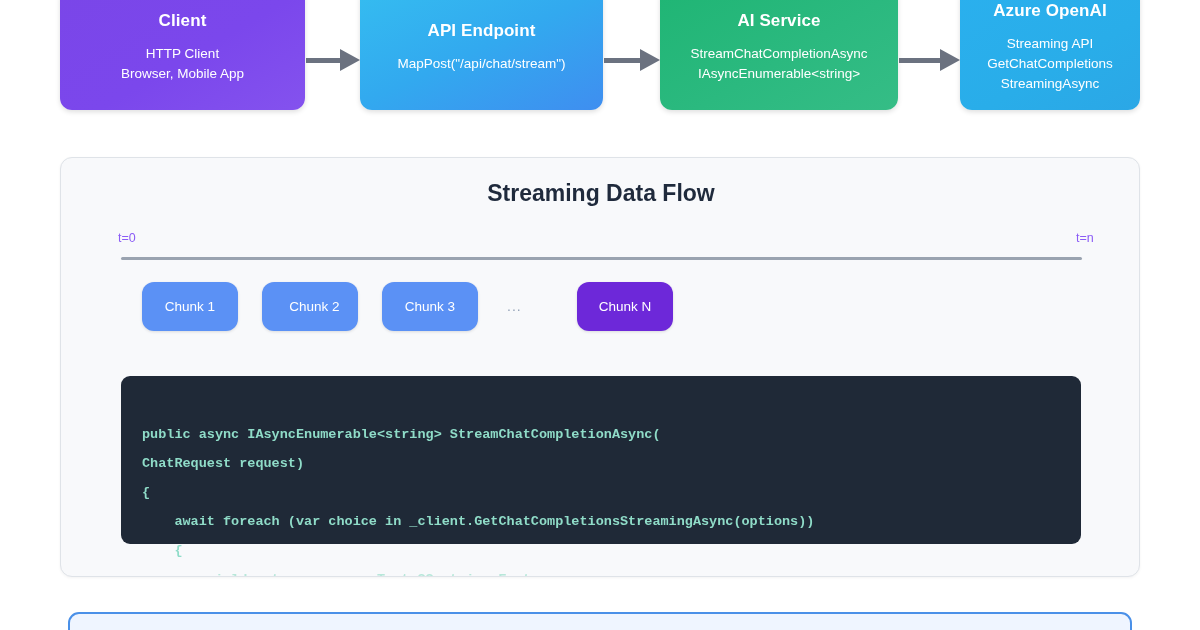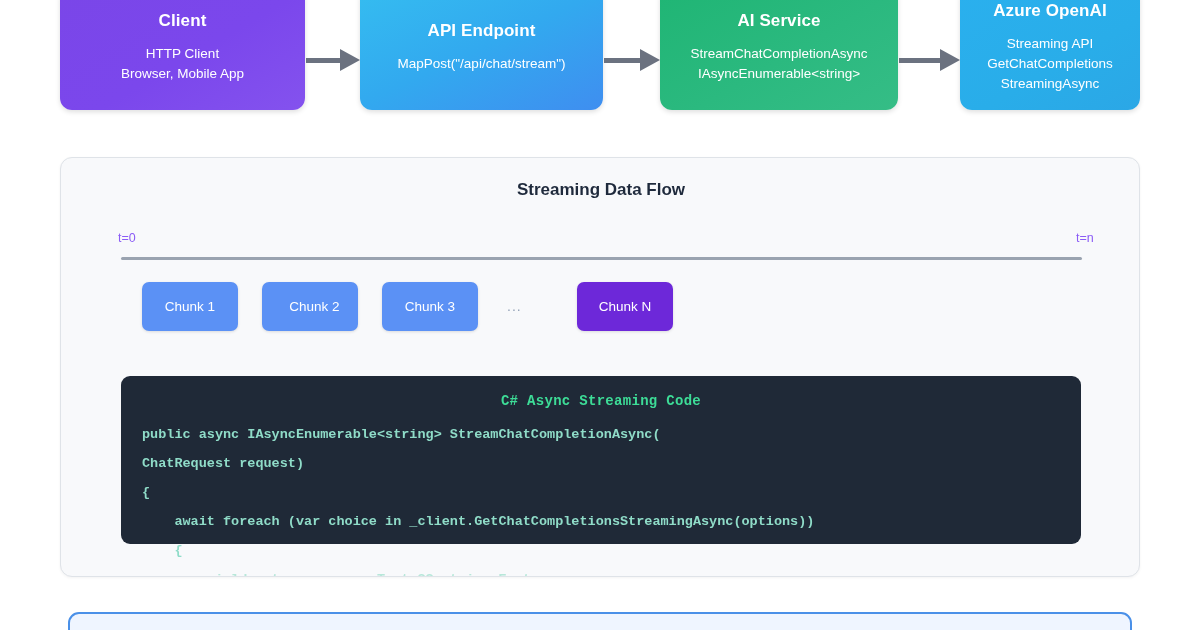--- a/index.html
+++ b/index.html
@@ -85,21 +85,21 @@
     border: 1px solid #dfe3e8;
     border-radius: 12px;
     box-shadow: 0 1px 3px rgba(0,0,0,0.05);
     overflow: hidden;
   }
   #panel-title {
     position: absolute;
     left: 0; top: 22px;
     width: 1080px;
     text-align: center;
-    font-size: 17px;
+    font-size: 23px;
     font-weight: bold;
     color: #1f2a3c;
   }
 
   .tick {
     position: absolute;
     top: 73px;
     font-size: 12.5px;
     color: #8b5cf6;
   }
@@ -111,21 +111,21 @@
     left: 60px; top: 99px;
     width: 961px; height: 3px;
     background: #9aa3b0;
     border-radius: 2px;
   }
 
   .chunk {
     position: absolute;
     top: 124px;
     height: 49px;
-    border-radius: 7px;
+    border-radius: 12px;
     color: #ffffff;
     font-size: 13.5px;
     display: flex;
     align-items: center;
     justify-content: center;
     box-shadow: 0 1px 3px rgba(0,0,0,0.12);
   }
   .chunk.blue  { background: #5b91f5; }
   .chunk.green { background: #6d28d9; }
   #chunk-1 { left: 81px;  width: 96px; }
@@ -242,21 +242,20 @@
     <div class="tick" id="tick-end">t=n</div>
     <div id="timeline-line"></div>
 
     <div class="chunk blue" id="chunk-1">Chunk 1</div>
     <div class="chunk blue" id="chunk-2">Chunk 2</div>
     <div class="chunk blue" id="chunk-3">Chunk 3</div>
     <div id="chunk-ellipsis">...</div>
     <div class="chunk green" id="chunk-n">Chunk N</div>
 
     <div id="code-block">
-      <div id="code-title">C# Async Streaming Code</div>
       <div class="code-line" id="code-line-0">public async IAsyncEnumerable&lt;string&gt; StreamChatCompletionAsync(</div>
       <div class="code-line" id="code-line-1">ChatRequest request)</div>
       <div class="code-line" id="code-line-2">{</div>
       <div class="code-line" id="code-line-3">    await foreach (var choice in _client.GetChatCompletionsStreamingAsync(options))</div>
       <div class="code-line" id="code-line-4">    {</div>
       <div class="code-line" id="code-line-5">        yield return message.Text ?? string.Empty;</div>
     </div>
 
   </div>
 

